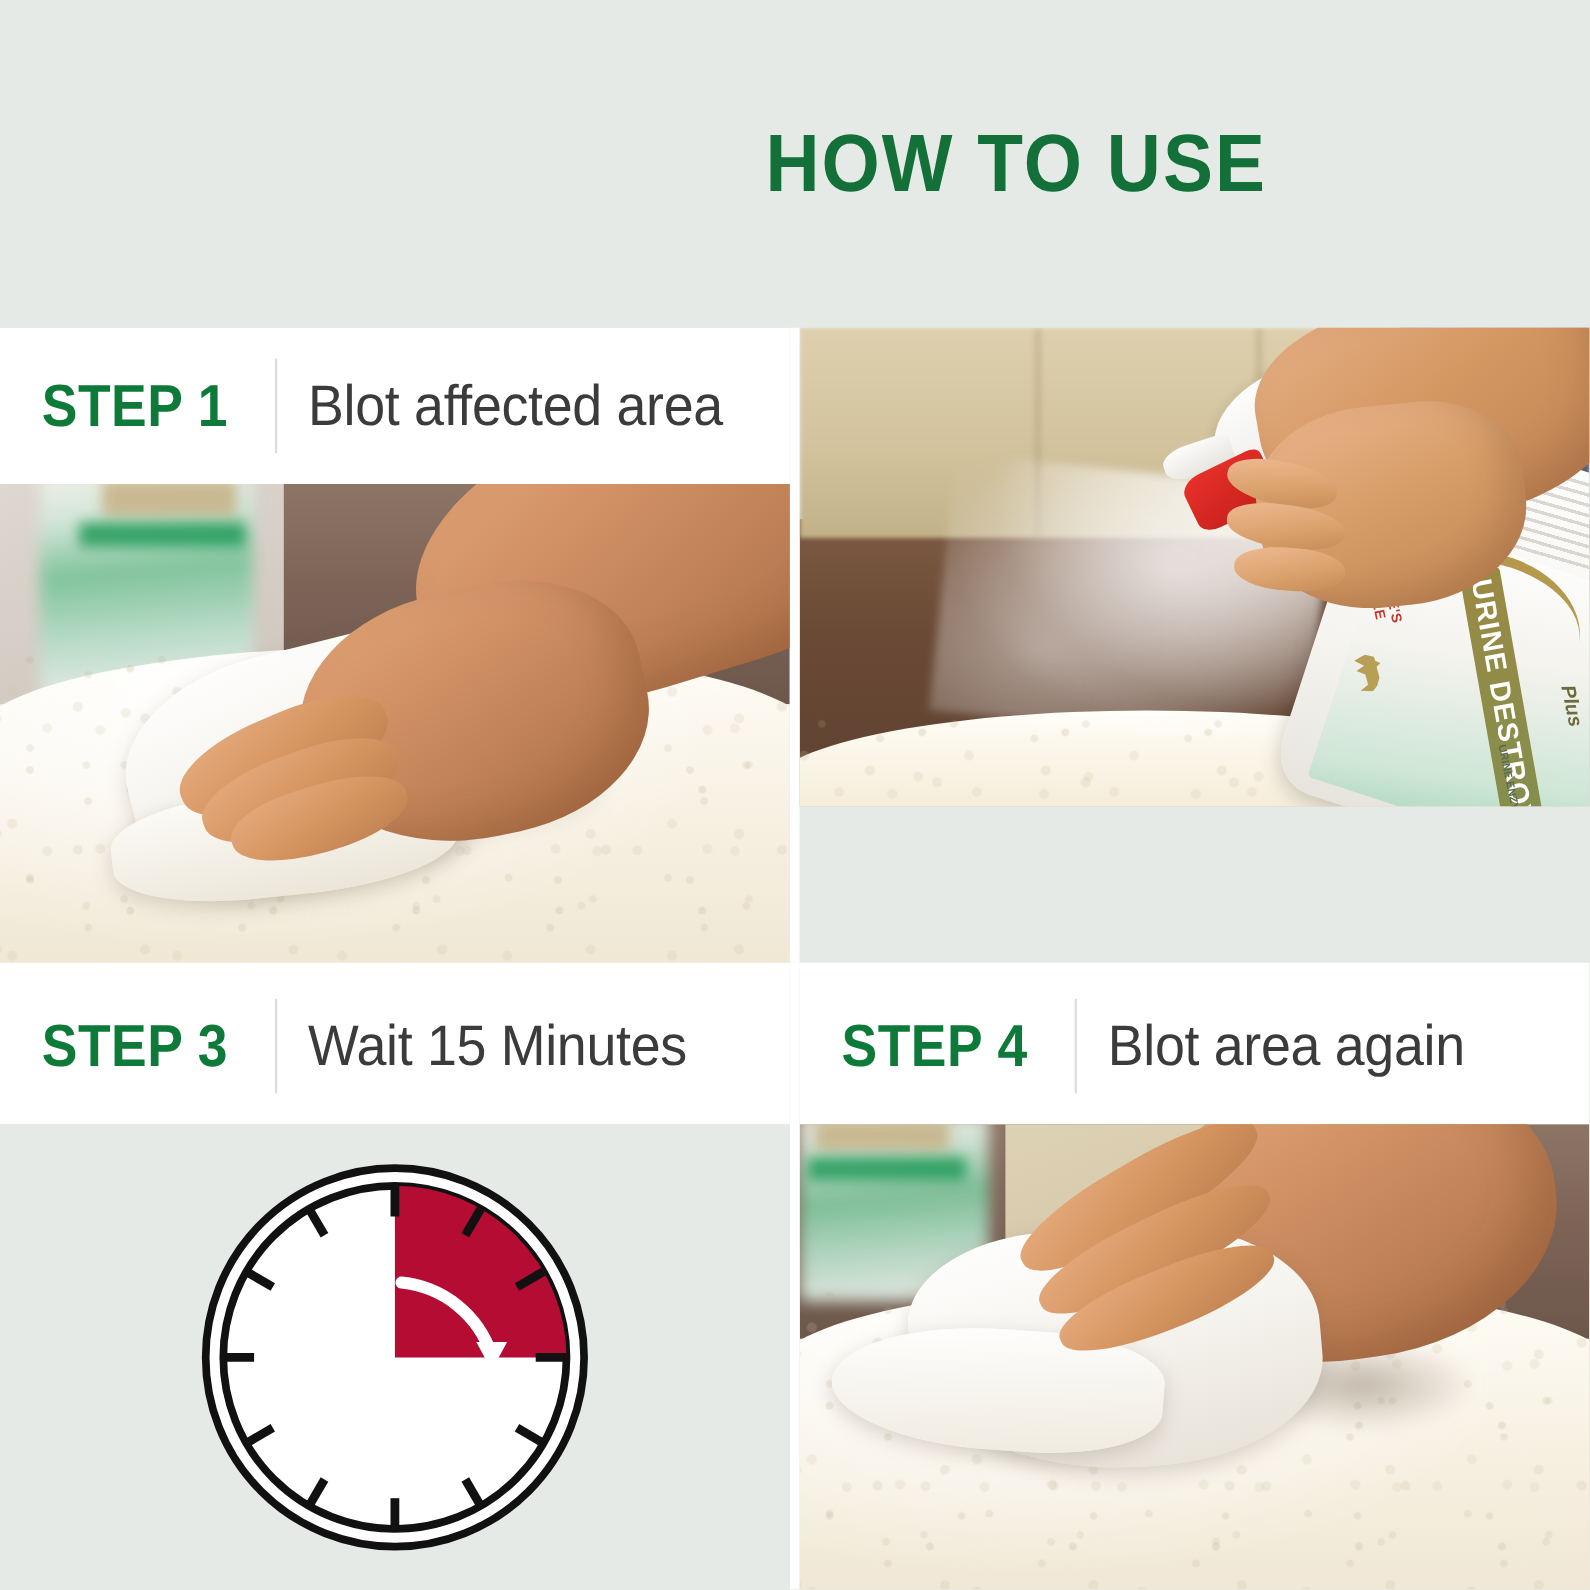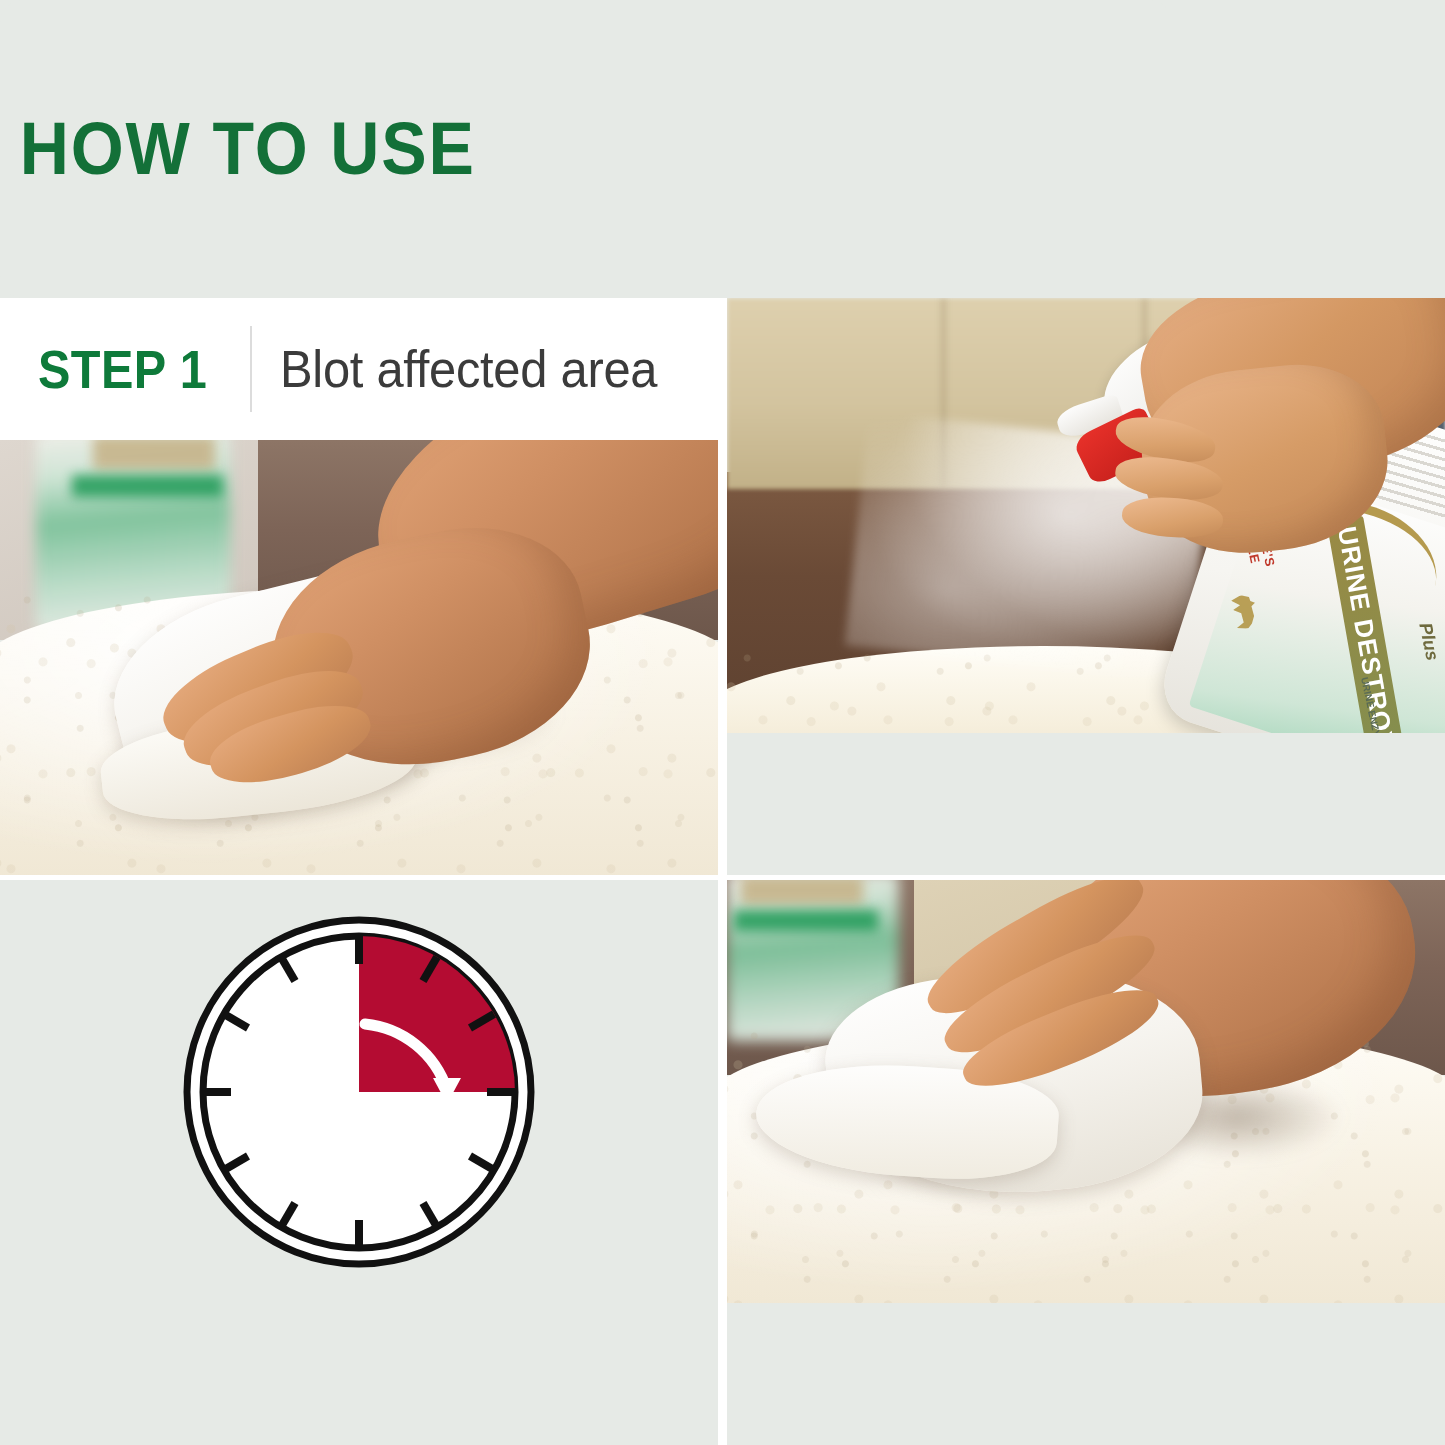--- a/index.html
+++ b/index.html
@@ -8,21 +8,21 @@
     background:#e6eae6;
     font-family:"Liberation Sans", sans-serif;
     overflow:hidden;
   }
   .page{position:relative;width:1445px;height:1445px;background:#e6eae6;}
 
   
   .title-band{
     position:absolute;left:0;top:0;width:1172px;height:298px;
     background:#e6eae6;
-    display:flex;align-items:center;justify-content:flex-start;border-radius:23px;
+    display:flex;align-items:center;justify-content:flex-end;border-radius:23px;
   }
   .title{
     font-family:"Liberation Sans", sans-serif;
     font-weight:bold;
     font-size:74px;
     letter-spacing:2px;
     color:#137038;
     transform:scaleX(0.92);
     text-align:center;
     line-height:1;
@@ -410,20 +410,25 @@
           <div class="s2-f s2-f1"></div>
           <div class="s2-f s2-f2"></div>
           <div class="s2-f s2-f3"></div>
         </div>
       </div>
     </div>
 
     <div class="gutter-h"></div>
 
     <div class="panel">
+      <div class="step-head">
+        <span class="step-label">STEP 3</span>
+        <span class="head-divider"></span>
+        <span class="step-desc">Wait 15 Minutes</span>
+      </div>
       <div class="photo short">
         <div class="clock-wrap">
           <svg class="clock-svg" width="360" height="360" viewBox="0 0 360 360">
             <circle cx="180" cy="180" r="172" fill="#ffffff" stroke="#111111" stroke-width="7"></circle>
             <circle cx="180" cy="180" r="156" fill="#ffffff" stroke="#111111" stroke-width="7"></circle>
             <path d="M180 180 L180 24 A156 156 0 0 1 336 180 Z" fill="#b40c32"></path>
             <g stroke="#111111" stroke-width="8" stroke-linecap="butt">
               <line x1="180" y1="24" x2="180" y2="52"></line>
               <line x1="258" y1="45" x2="244" y2="69"></line>
               <line x1="315" y1="102" x2="291" y2="116"></line>
@@ -440,20 +445,25 @@
             <path d="M186 112 A96 96 0 0 1 268 178" fill="none" stroke="#ffffff" stroke-width="11" stroke-linecap="round"></path>
             <path d="M254 166 L268 192 L282 166 Z" fill="#ffffff"></path>
           </svg>
         </div>
       </div>
     </div>
 
     <div class="gutter-v"></div>
 
     <div class="panel">
+      <div class="step-head">
+        <span class="step-label">STEP 4</span>
+        <span class="head-divider"></span>
+        <span class="step-desc">Blot area again</span>
+      </div>
       <div class="photo short">
         <div class="sc-bg">
           <div class="bg-wood"></div>
           <div class="bg-wall" style="left:26%;width:40%;background:linear-gradient(160deg,#ded2b6,#cdbf9f);"></div>
           <div class="bottle-blur" style="left:0%;width:24%;height:40%;"></div>
           <div class="bottle-cap" style="left:2%;width:17%;height:7%;"></div>
           <div class="bottle-stripe" style="left:1%;top:7%;width:20%;height:5%;"></div>
           <div class="carpet">
             <div class="carpet-tex"></div>
           </div>

